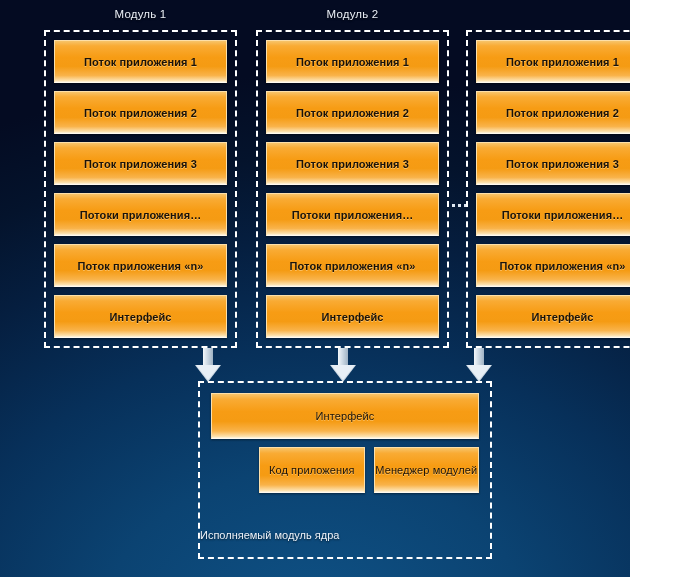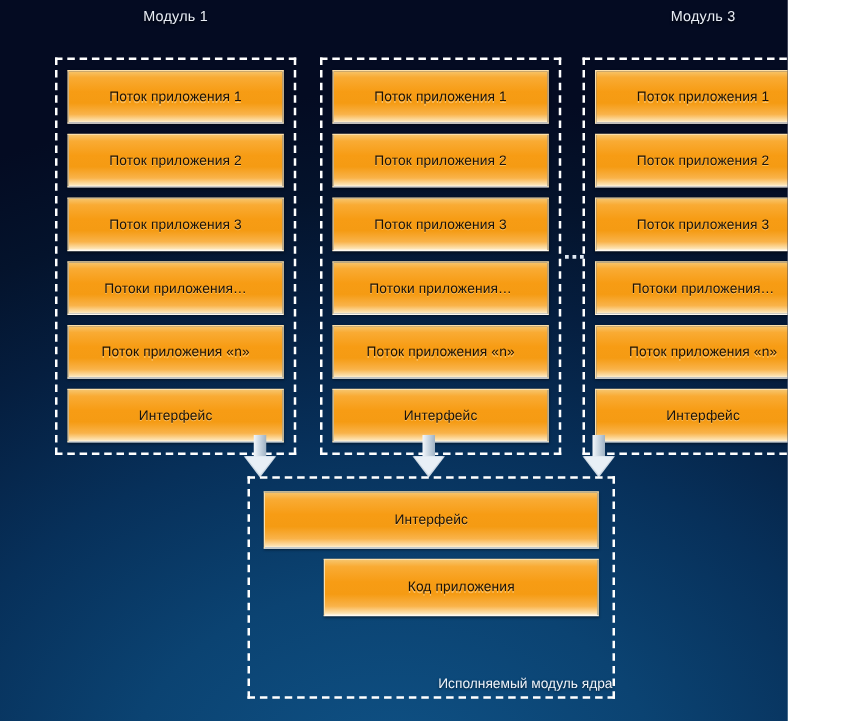--- a/index.html
+++ b/index.html
@@ -31,24 +31,25 @@
     font-size: 11.5px;
     letter-spacing: 0.2px;
     text-align: center;
     white-space: nowrap;
     text-shadow: 0 1px 2px rgba(0,0,0,.6);
   }
 
   
   .module-frame {
     position: absolute;
-    top: 46px;
+    top: 30px;
     height: 318px;
     border: 2px dashed #ffffff;
     box-sizing: border-box;
+    font-weight: bold;
   }
 
   .module-inner {
     position: absolute;
     left: 8px;
     right: 8px;
     top: 8px;
     bottom: 8px;
     display: flex;
     flex-direction: column;
@@ -154,22 +155,22 @@
   #kernel-row {
     display: flex;
     gap: 9px;
     margin-left: 48px;
   }
   #kernel-row .obox { flex: 1; }
   #kernel-caption {
     position: absolute;
     left: 0;
     right: 0;
-    bottom: 4px;
-    text-align: right;
+    bottom: 16px;
+    text-align: left;
     color: #eef3fa;
     font-size: 11px;
     white-space: nowrap;
     text-shadow: 0 1px 2px rgba(0,0,0,.6);
   }
 </style>
 </head>
 <body>
 
 <div id="diagram">
@@ -180,39 +181,39 @@
     <div class="module-inner">
       <div class="obox">Поток приложения 1</div>
       <div class="obox">Поток приложения 2</div>
       <div class="obox">Поток приложения 3</div>
       <div class="obox">Потоки приложения…</div>
       <div class="obox">Поток приложения «n»</div>
       <div class="obox">Интерфейс</div>
     </div>
   </div>
 
+  <div class="module-title" style="left:256px; width:193px;">Модуль 2</div>
 
   <div class="module-frame" style="left:256px; width:193px;">
     <div class="module-inner">
       <div class="obox">Поток приложения 1</div>
       <div class="obox">Поток приложения 2</div>
       <div class="obox">Поток приложения 3</div>
       <div class="obox">Потоки приложения…</div>
       <div class="obox">Поток приложения «n»</div>
       <div class="obox">Интерфейс</div>
     </div>
   </div>
 
   <div class="inter-dots" style="left:452px; top:204px;">
     <i></i>
       <i></i>
       <i></i>
   </div>
 
-  <div class="module-title" style="left:466px; width:193px;">Модуль 3</div>
 
   <div class="module-frame" style="left:466px; width:193px;">
     <div class="module-inner">
       <div class="obox">Поток приложения 1</div>
       <div class="obox">Поток приложения 2</div>
       <div class="obox">Поток приложения 3</div>
       <div class="obox">Потоки приложения…</div>
       <div class="obox">Поток приложения «n»</div>
       <div class="obox">Интерфейс</div>
     </div>
@@ -232,18 +233,19 @@
     <div class="stem"></div>
       <div class="head"></div>
       <div class="head2"></div>
   </div>
 
   <div id="kernel-frame">
     <div id="kernel-inner">
       <div class="obox tall">Интерфейс</div>
       <div id="kernel-row">
         <div class="obox tall">Код приложения</div>
+        <div class="obox tall">Менеджер модулей</div>
       </div>
     </div>
     <div id="kernel-caption">Исполняемый модуль ядра</div>
   </div>
 
 </div>
 
 </body></html>

